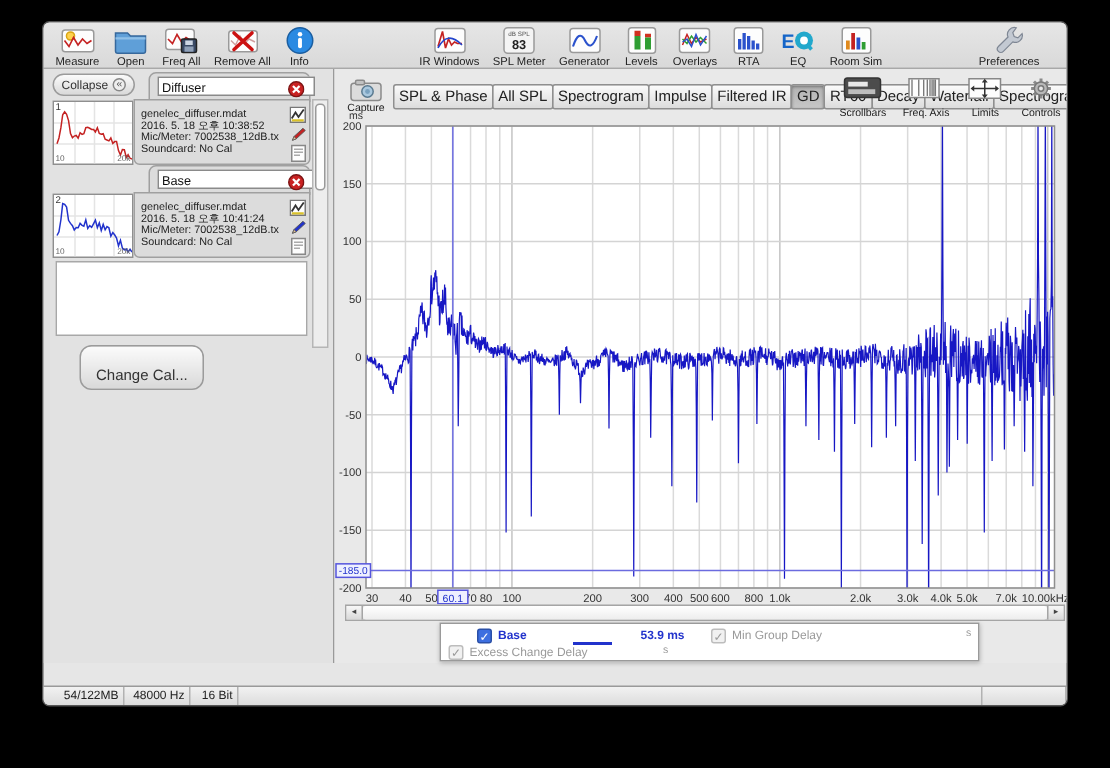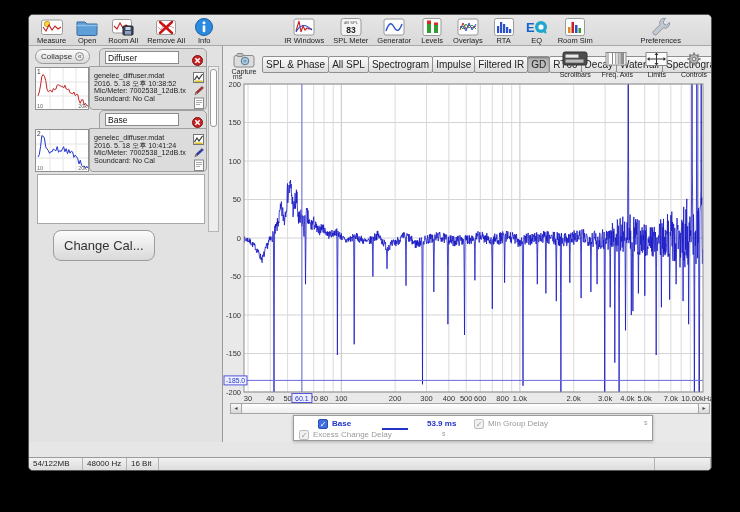--- a/index.html
+++ b/index.html
@@ -26,31 +26,31 @@
   
   .content{display:flex;height:396px;}
   .sidebar{width:194px;background:#e2e2e2;border-right:1px solid #9a9a9a;position:relative;flex:0 0 auto;}
   .collapse-btn{position:absolute;left:6px;top:3px;height:15px;padding:0 5px;display:inline-flex;align-items:center;gap:3px;
     font-size:8px;color:#333;background:linear-gradient(#fbfbfb,#d9d9d9);border:1px solid #9b9b9b;border-radius:8px;}
   .collapse-circ{width:9px;height:9px;border:1px solid #888;border-radius:50%;font-size:7px;line-height:8px;text-align:center;color:#555;background:#eee;}
   #measurements{position:absolute;left:0;top:0;right:16px;bottom:0;}
   .meas-row{position:absolute;left:0;width:178px;height:62px;}
   .meas-tab{position:absolute;left:70px;top:0;width:108px;height:20px;background:#dcdcdc;border:1px solid #a0a0a0;border-radius:5px 5px 0 0;}
   .meas-body{position:absolute;left:60px;top:18px;width:118px;height:44px;background:#dcdcdc;border:1px solid #a0a0a0;border-radius:0 0 4px 4px;}
-  .meas-name{position:absolute;left:76px;top:3px;width:74px;height:13px;font-size:8.5px;padding:0 2px;border:1px solid #8a8a8a;background:#fff;color:#111;font-family:"Liberation Sans",sans-serif;}
+  .meas-name{position:absolute;left:76px;top:3px;width:105px;height:13px;font-size:8.5px;padding:0 2px;border:1px solid #8a8a8a;background:#fff;color:#111;font-family:"Liberation Sans",sans-serif;}
   .meas-del{position:absolute;left:163px;top:4px;width:11px;height:11px;}
   .meas-thumb{position:absolute;left:6px;top:19px;width:54px;height:43px;background:#fff;border:1px solid #8f8f8f;}
   .thumb-idx{position:absolute;left:1px;top:0;font-size:6.5px;color:#333;}
   .thumb-lo{position:absolute;left:1px;bottom:0;font-size:5.5px;color:#666;}
   .thumb-hi{position:absolute;right:1px;bottom:0;font-size:5.5px;color:#666;}
   .meas-info{position:absolute;left:65px;top:24px;width:96px;font-size:7.2px;line-height:7.6px;color:#222;white-space:nowrap;overflow:hidden;}
   .mi{position:absolute;left:164px;width:12px;height:12px;}
   .mi.i1{top:21px;}.mi.i2{top:34px;}.mi.i3{top:47px;}
   .empty-list{position:absolute;left:8px;top:128px;width:168px;height:50px;background:#fff;border:1px solid #a8a8a8;}
-  .change-cal{position:absolute;left:24px;top:184px;height:31px;padding:0 10px;font-size:13px;color:#333;
+  .change-cal{position:absolute;left:24px;top:184px;height:14px;padding:14px 10px;font-size:10px;color:#333;
     background:linear-gradient(#fbfbfb,#d9d9d9);border:1px solid #9b9b9b;border-radius:8px;font-family:"Liberation Sans",sans-serif;}
   .side-scroll{position:absolute;right:3px;top:20px;width:11px;height:166px;background:#ededed;border:1px solid #b5b5b5;}
   .side-thumb{position:absolute;left:1px;top:2px;width:7px;height:58px;background:#fdfdfd;border:1px solid #9a9a9a;border-radius:3px;}
   
   .graph-panel{flex:1 1 auto;position:relative;background:#e9e9e9;}
   .capture{position:absolute;left:5px;top:7px;width:32px;display:flex;flex-direction:column;align-items:center;}
   .capture span{font-size:7px;color:#222;margin-top:-1px;}
   .tabs{position:absolute;left:40px;top:10px;display:flex;}
   .tab{font-size:10px;color:#222;padding:2px 3px;background:linear-gradient(#fbfbfb,#dcdcdc);
     border:1px solid #8f8f8f;margin-left:-1px;white-space:nowrap;border-radius:2px;}
@@ -68,21 +68,21 @@
   .legend span{position:absolute;white-space:nowrap;}
   .chk{width:10px;height:10px;border-radius:2px;font-size:8px;line-height:9px;text-align:center;}
   .chk.on{background:#3d6fe0;color:#fff;border:1px solid #2b50a8;}
   .chk.off{background:#f1f1f1;color:#9a9a9a;border:1px solid #bdbdbd;}
   .lg-blue{color:#2233cc;}
   .lg-gray{color:#9a9a9a;}
   .lg-swatch{width:26px;height:2px;background:#2233cc;top:12px;}
   
   .statusbar{position:absolute;left:0;right:0;bottom:0;height:13px;display:flex;
     background:linear-gradient(#f2f2f2,#dcdcdc);border-top:1px solid #9a9a9a;font-size:8px;color:#222;}
-  .sb-cell{padding:1px 3px 12px 4px;border-right:1px solid #b2b2b2;white-space:nowrap;}
+  .sb-cell{padding:1px 3px 12px 4px;border-right:1px solid #b2b2b2;white-space:nowrap;text-align:right;}
   .sb-flex{flex:1;border-right:1px solid #b2b2b2;}
   .sb-end{width:56px;}
 </style>
 </head>
 <body>
 
 <div class="window">
 
   <div class="toolbar">
     <div class="tb-group" id="tb-left">
@@ -108,21 +108,21 @@
         <div class="tb-item">
           <span class="tb-icon">
             <svg width="24" height="20">
               <rect x="1.5" y="2.5" width="19" height="13.5" rx="2" fill="#fdfdfd" stroke="#9a9a9a"></rect>
               <polyline points="3,9 6,12 9,6 12,11 15,8 18,10" fill="none" stroke="#c42222" stroke-width="1.1"></polyline>
               <rect x="12" y="9" width="10" height="9" rx="1" fill="#3a4a66" stroke="#222"></rect>
               <rect x="14.5" y="10" width="5" height="3" fill="#cdd6e4"></rect>
               <rect x="14" y="14" width="6" height="3.5" fill="#8fa0b8"></rect>
             </svg>
           </span>
-          <span class="tb-label">Room All</span>
+          <span class="tb-label">Freq All</span>
         </div>
         <div class="tb-item">
           <span class="tb-icon">
             <svg width="24" height="20">
               <rect x="2.5" y="3.5" width="19" height="14" rx="2" fill="#fdfdfd" stroke="#9a9a9a"></rect>
               <polyline points="4,10 7,13 10,7 13,12 16,9 20,11" fill="none" stroke="#d0a0a0"></polyline>
               <path d="M6 5 L18 16 M18 5 L6 16" stroke="#cc1111" stroke-width="2.4" stroke-linecap="round"></path>
             </svg>
           </span>
           <span class="tb-label">Remove All</span>
@@ -225,21 +225,21 @@
               <rect x="5" y="10" width="2.5" height="6" fill="#e08a1e"></rect>
               <rect x="8.5" y="5" width="2.5" height="11" fill="#c42222"></rect>
               <rect x="12" y="8" width="2.5" height="8" fill="#2b52cc"></rect>
               <rect x="15.5" y="11" width="2.5" height="5" fill="#2f9e33"></rect>
             </svg>
           </span>
           <span class="tb-label">Room Sim</span>
         </div>
       </div>
     <div class="flexsp"></div>
-    <div class="tb-group" id="tb-prefs" style="margin-right:20px;">
+    <div class="tb-group" id="tb-prefs" style="margin-right:8px;">
         <div class="tb-item">
           <span class="tb-icon">
             <svg width="22" height="22">
               <path d="M15.5 2.5 a4.6 4.6 0 0 0 -5.5 6.2 L3.6 15 a2.3 2.3 0 1 0 3.3 3.3 l6.3-6.4 a4.6 4.6 0 0 0 6.2-5.5 l-2.8 2.8 -2.5-0.9 -0.9-2.5 z" fill="#c3c9d2" stroke="#7f8794" stroke-width="0.8"></path>
             </svg>
           </span>
           <span class="tb-label">Preferences</span>
         </div>
       </div>
   </div>

